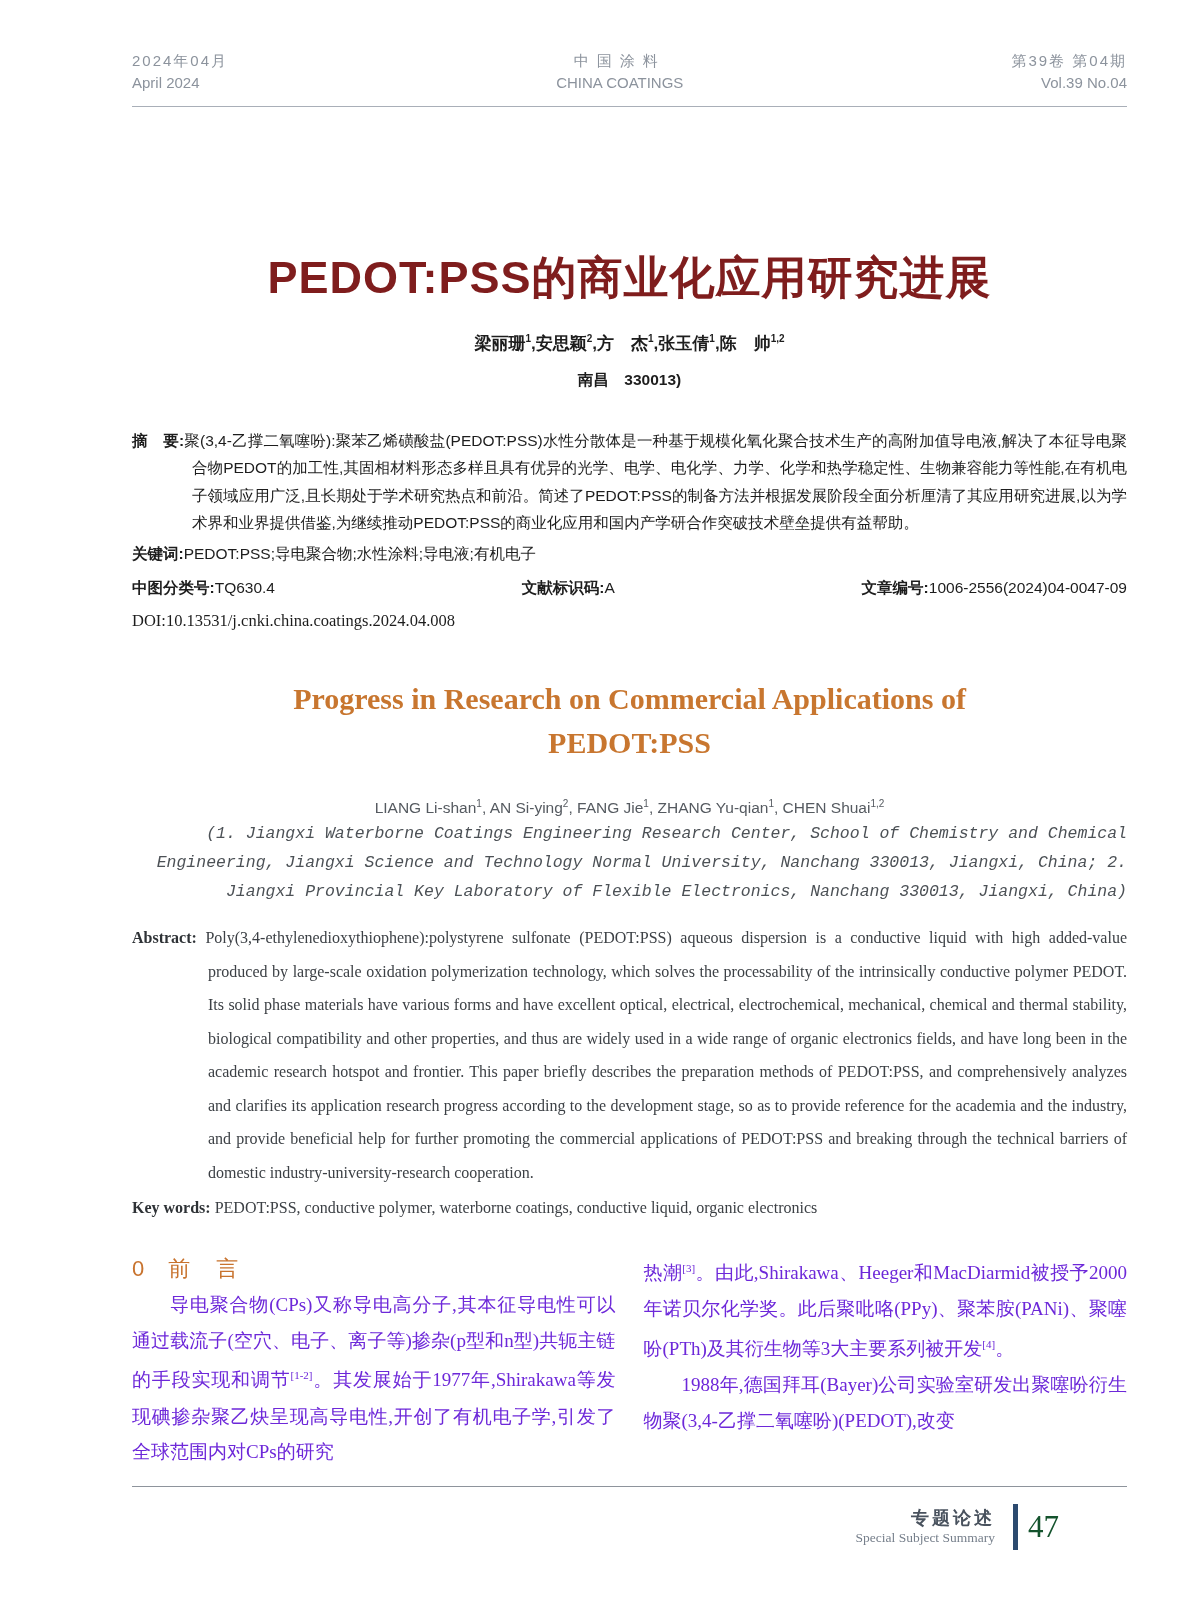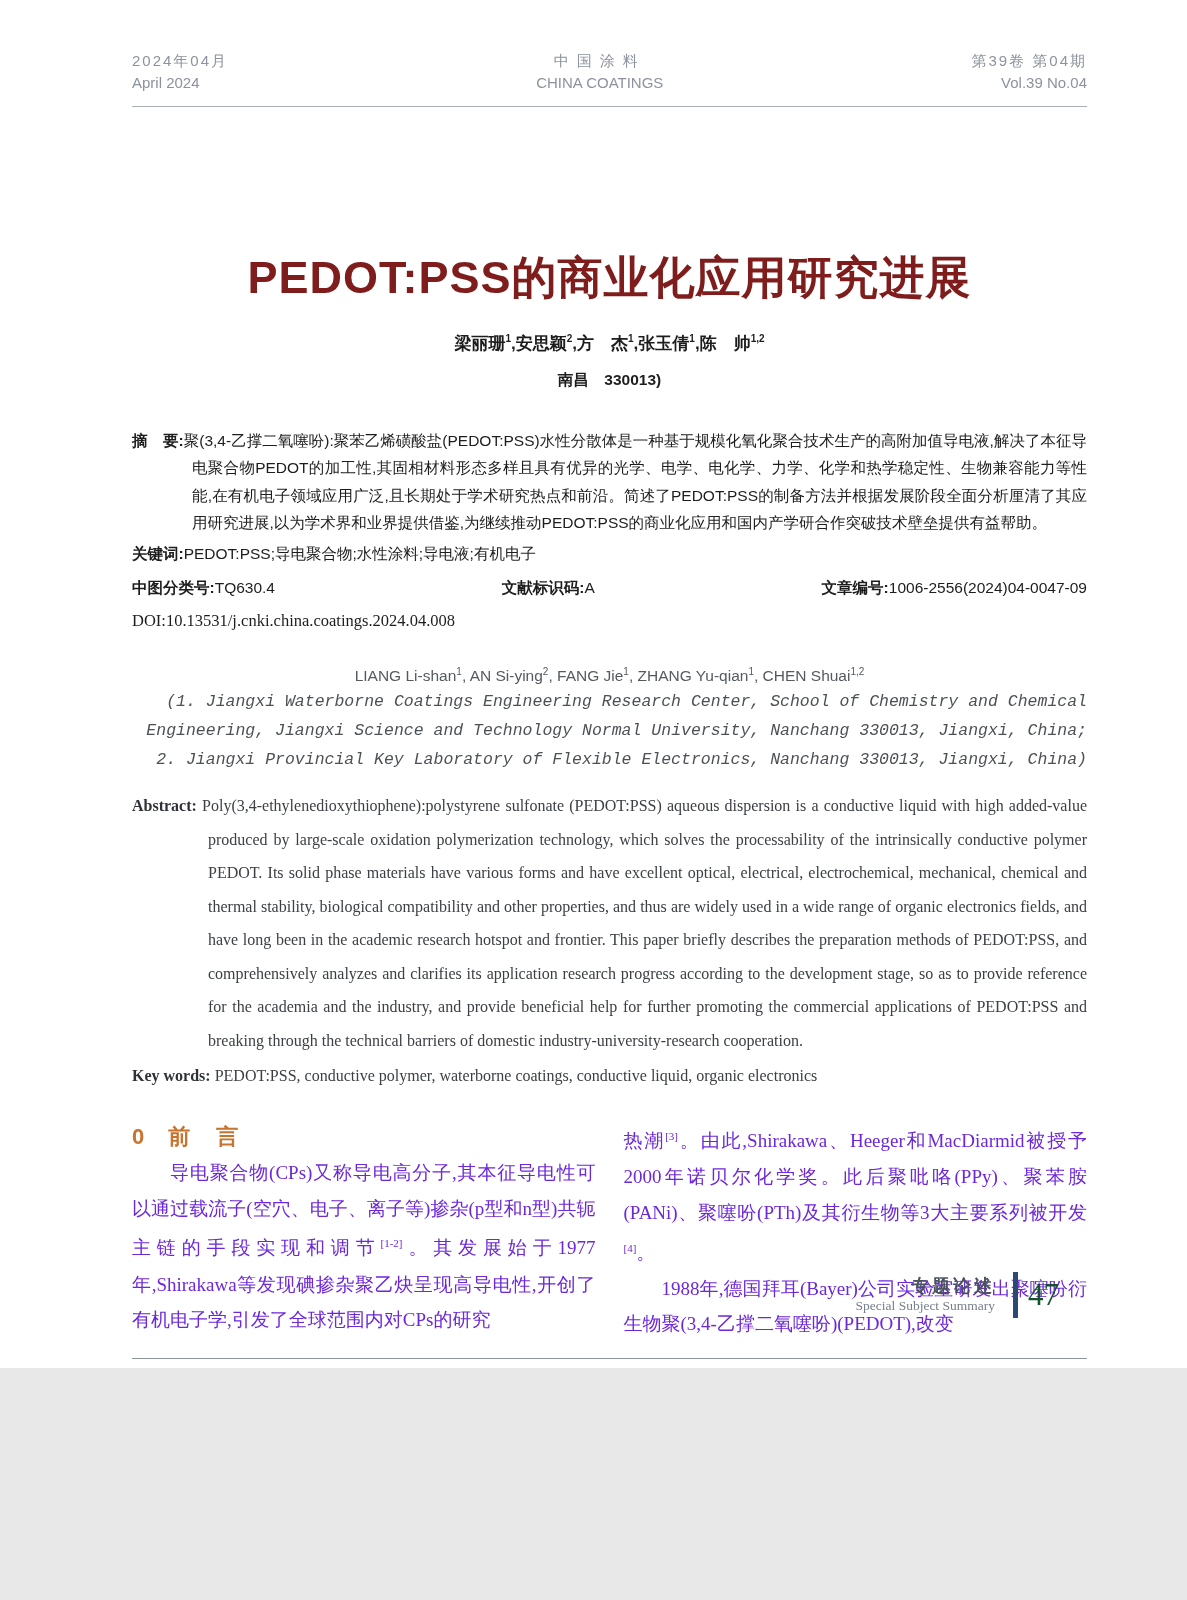--- a/index.html
+++ b/index.html
@@ -1,22 +1,22 @@
 <!DOCTYPE html>
 <html><head>
 <meta charset="utf-8">
 <style>
   * { margin:0; padding:0; box-sizing:border-box; }
   html,body { background:#e8e8e8; }
   .page {
     position:relative;
-    width:1187px; height:1368px;
+    width:1187px; height:1600px;
     margin:0 auto;
     background:#ffffff;
-    padding:50px 100px 0 132px;
+    padding:50px 60px 0 132px;
     overflow:hidden;
     font-family:"Liberation Sans", sans-serif;
     color:#1d1d1d;
   }
   
   .header {
     display:flex; justify-content:space-between; align-items:flex-end;
     color:#8c939d;
     font-size:15px; line-height:22px;
     border-bottom:1.5px solid #a9afb8;
@@ -102,21 +102,21 @@
     font-size:16px; line-height:33.5px;
   }
   
   .columns {
     margin-top:26px;
     display:flex; gap:28px;
   }
   .col { flex:1; min-width:0; }
   .section-h {
     color:#c8732e;
-    font-size:22px; font-weight:700;
+    font-size:22px; font-weight:400;
     line-height:36px;
   }
   .section-h .sec-num { margin-right:24px; }
   .section-h .sec-title { letter-spacing:2px; }
   .body-p {
     font-family:"Liberation Serif", serif;
     font-size:19px; line-height:35.8px;
     text-align:justify;
     color:#6d28d9;
   }
@@ -180,20 +180,24 @@
   </div>
 
   <div class="meta-row">
     <span><span class="lbl">中图分类号:</span><span>TQ630.4</span></span>
     <span><span class="lbl">文献标识码:</span><span>A</span></span>
     <span><span class="lbl">文章编号:</span><span>1006-2556(2024)04-0047-09</span></span>
   </div>
 
   <div class="doi">DOI:10.13531/j.cnki.china.coatings.2024.04.008</div>
 
+  <h2 class="title-en">
+    <div>Progress in Research on Commercial Applications of</div>
+    <div>PEDOT:PSS</div>
+  </h2>
 
   <div class="authors-en">
     <span><span>LIANG Li-shan</span><sup>1</sup></span><span><span>, AN Si-ying</span><sup>2</sup></span><span><span>, FANG Jie</span><sup>1</sup></span><span><span>, ZHANG Yu-qian</span><sup>1</sup></span><span><span>, CHEN Shuai</span><sup>1,2</sup></span>
   </div>
 
   <div class="affil-en">(1. Jiangxi Waterborne Coatings Engineering Research Center, School of Chemistry and Chemical Engineering, Jiangxi Science and Technology Normal University, Nanchang 330013, Jiangxi, China; 2. Jiangxi Provincial Key Laboratory of Flexible Electronics, Nanchang 330013, Jiangxi, China)</div>
 
   <div class="abstract-en">
     <span class="lbl">Abstract:</span> <span>Poly(3,4-ethylenedioxythiophene):polystyrene sulfonate (PEDOT:PSS) aqueous dispersion is a conductive liquid with high added-value produced by large-scale oxidation polymerization technology, which solves the processability of the intrinsically conductive polymer PEDOT. Its solid phase materials have various forms and have excellent optical, electrical, electrochemical, mechanical, chemical and thermal stability, biological compatibility and other properties, and thus are widely used in a wide range of organic electronics fields, and have long been in the academic research hotspot and frontier. This paper briefly describes the preparation methods of PEDOT:PSS, and comprehensively analyzes and clarifies its application research progress according to the development stage, so as to provide reference for the academia and the industry, and provide beneficial help for further promoting the commercial applications of PEDOT:PSS and breaking through the technical barriers of domestic industry-university-research cooperation.</span>
   </div>

